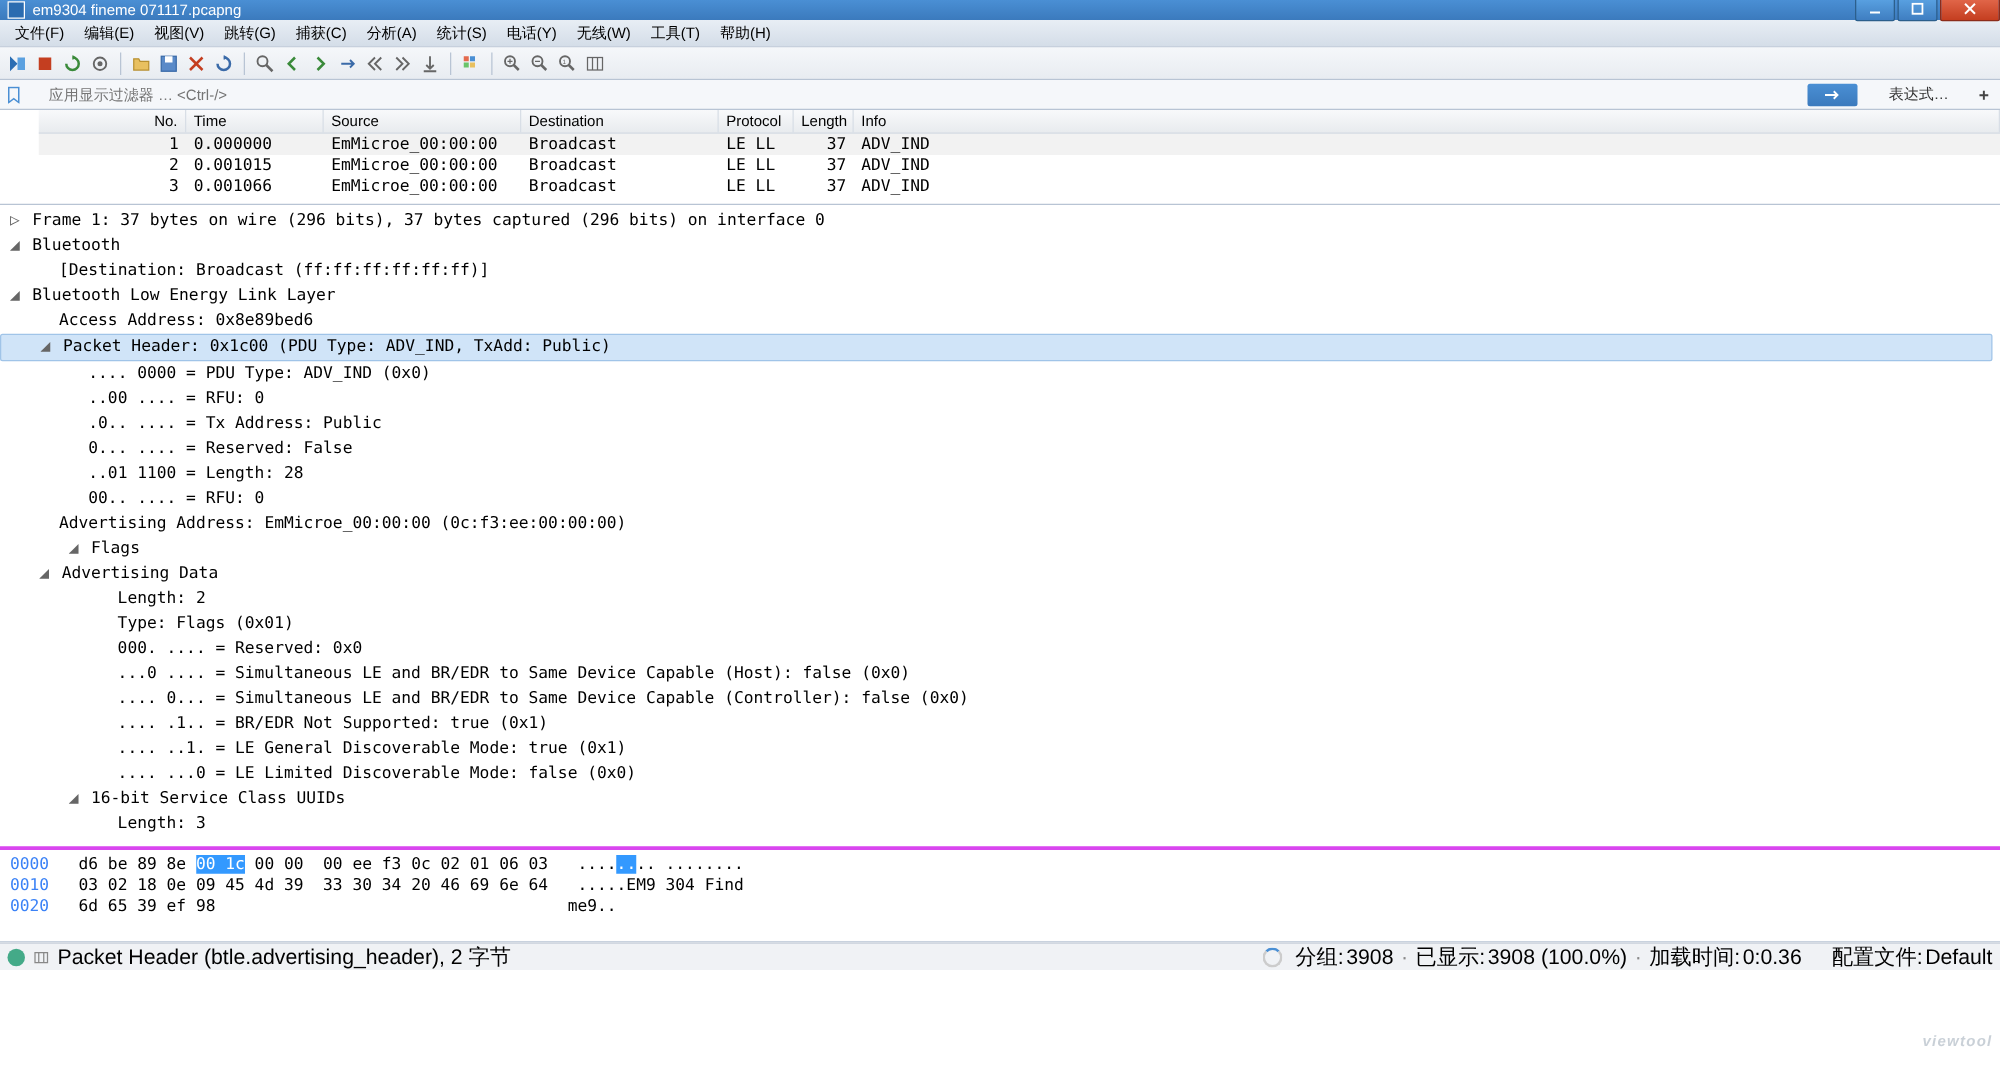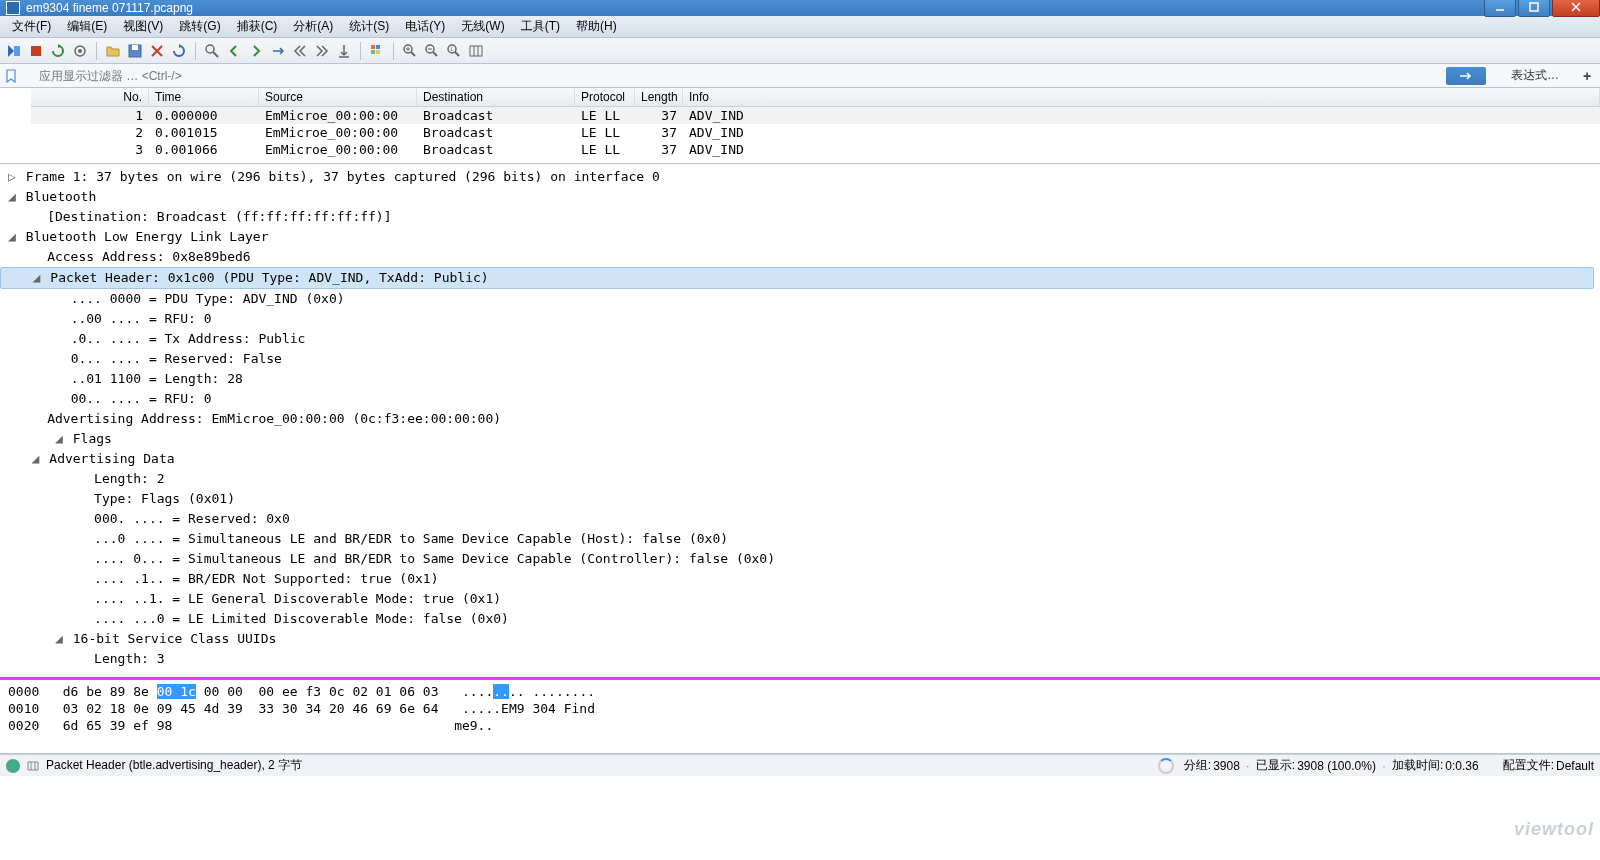--- a/index.html
+++ b/index.html
@@ -36,30 +36,30 @@
 .c-dst { width: 158px; }
 .c-proto { width: 60px; }
 .c-len { width: 48px; text-align: right; }
 .c-info { flex: 1; }
 .details { height: 516px; overflow-y: scroll; background: #fff; border-bottom: 3px solid #d946ef; font-family: "Consolas", monospace; font-size: 13px; padding: 3px 0; }
 .tree-line { white-space: pre; padding: 1px 0 1px 8px; line-height: 18px; }
 .tree-line.hl { background: #d0e4f8; border: 1px solid #a0c4e8; border-radius: 2px; margin-right: 6px; }
 .expander { display: inline-block; width: 10px; color: #666; cursor: pointer; }
 .hexview { height: 74px; background: #fff; font-family: "Consolas", monospace; font-size: 13px; padding: 3px 8px; border-bottom: 1px solid #b8c4d4; overflow-y: scroll; }
 .hex-line { white-space: pre; line-height: 17px; }
-.hex-off { color: #000000; }
+.hex-off { color: #3b82f6; }
 .hex-sel { background: #3399ff; color: #fff; }
-.statusbar { height: 22px; background: #f0f2f5; display: flex; align-items: center; padding: 0 6px; font-size: 12px; border-top: 1px solid #c8d0da; }
+.statusbar { height: 22px; background: #f0f2f5; display: flex; align-items: center; padding: 0 6px; font-size: 17px; border-top: 1px solid #c8d0da; }
 .status-icon { width: 14px; height: 14px; border-radius: 50%; background: #4a8; margin-right: 6px; }
 .status-icon2 { width: 14px; height: 14px; margin-right: 6px; display:flex; align-items:center; justify-content:center; }
 .status-left { flex: 1; }
 .status-right { display: flex; gap: 2px; align-items: center; }
 .status-sep { color: #888; margin: 0 4px; }
 .spinner { width: 16px; height: 16px; border: 2px solid #ccc; border-top-color: #4a8fd4; border-radius: 50%; margin-right: 10px; }
-.watermark { position: absolute; right: 6px; bottom: 20px; font-size: 18px; font-style: italic; color: rgba(100,120,140,0.35); font-weight: bold; letter-spacing: 1px; margin-left: 16px; }
+.watermark { position: absolute; right: 6px; bottom: 20px; font-size: 12px; font-style: italic; color: rgba(100,120,140,0.35); font-weight: bold; letter-spacing: 1px; margin-left: 16px; }
 </style>
 </head>
 <body>
 
 <div class="titlebar">
   <div class="app-icon"></div>
   <div class="title">em9304 fineme 071117.pcapng</div>
   <div class="win-buttons">
     <div class="win-btn">
         <svg viewBox="0 0 10 10">

